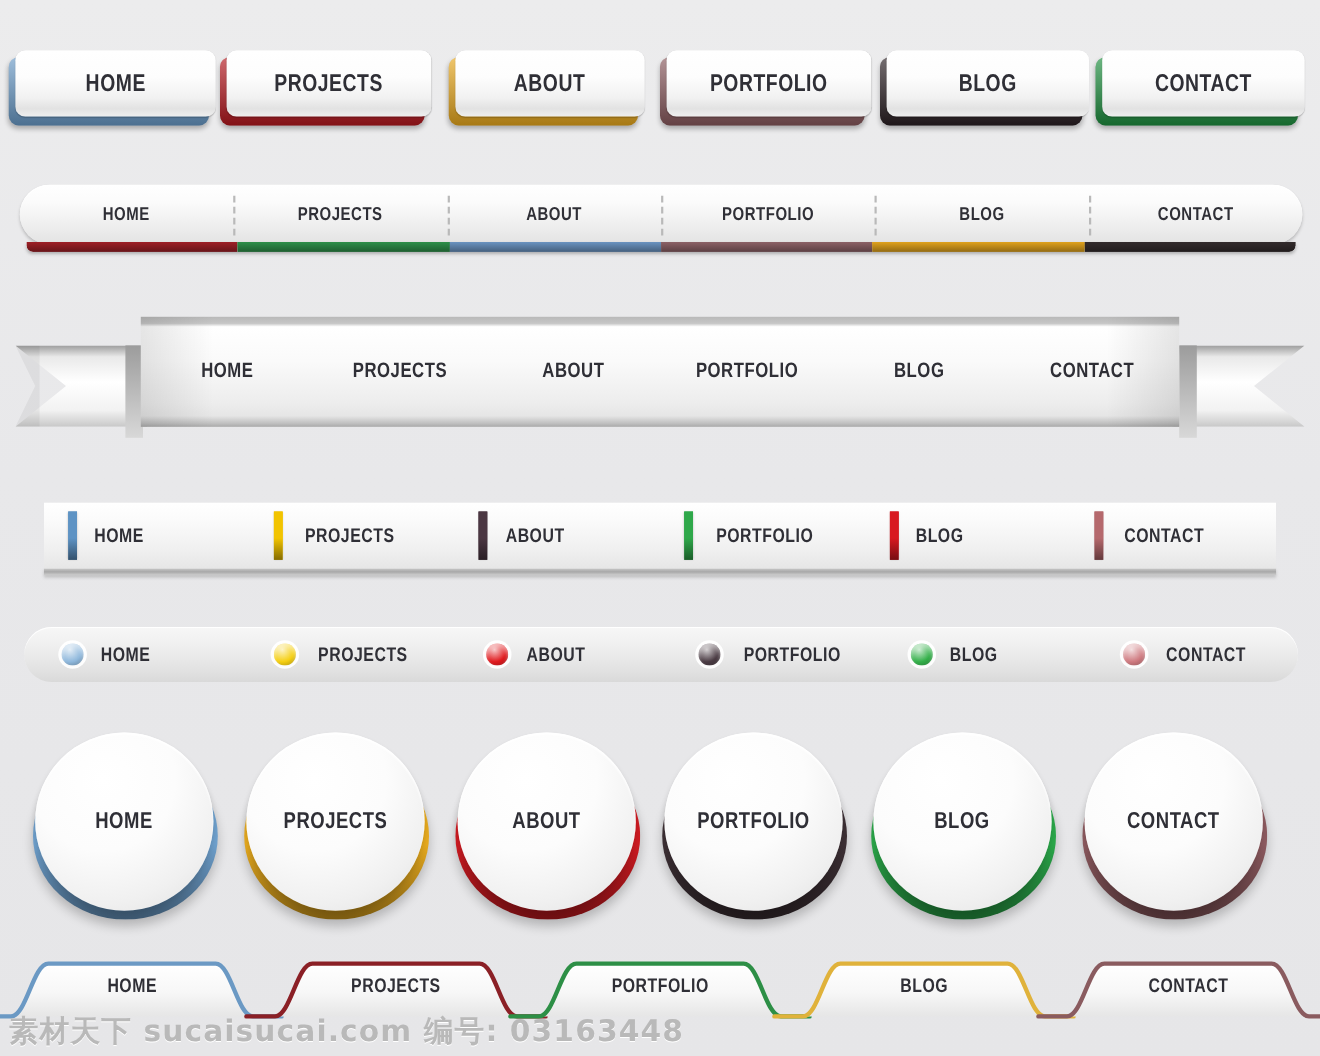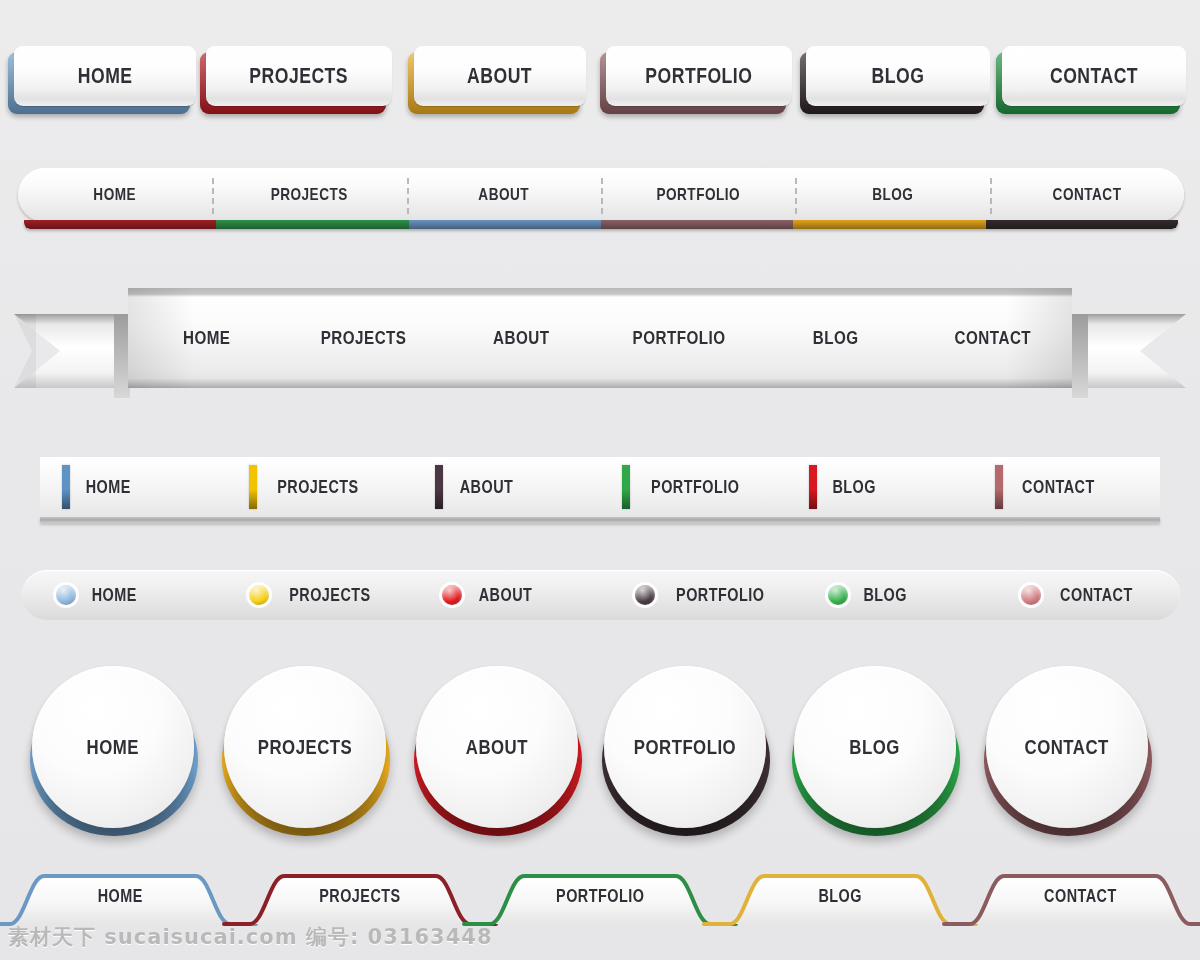--- a/index.html
+++ b/index.html
@@ -153,21 +153,21 @@
   .waveLabel{
     position:absolute;top:18px;height:24px;display:flex;align-items:center;justify-content:center;
   }
   .waveLabel .txt{font-size:18px;}
 
   
   #wm{
     position:absolute;left:8px;top:922px;width:420px;height:30px;
     display:flex;align-items:center;
     font-family:"DejaVu Sans","Liberation Sans",sans-serif;
-    font-size:21px;font-weight:700;color:#b9b9b9;
+    font-size:27px;font-weight:700;color:#b9b9b9;
     text-shadow:0 1px 0 #fff;
     letter-spacing:1px;
     white-space:nowrap;
   }
 </style>
 </head>
 <body>
 
 <div id="stage">
 

